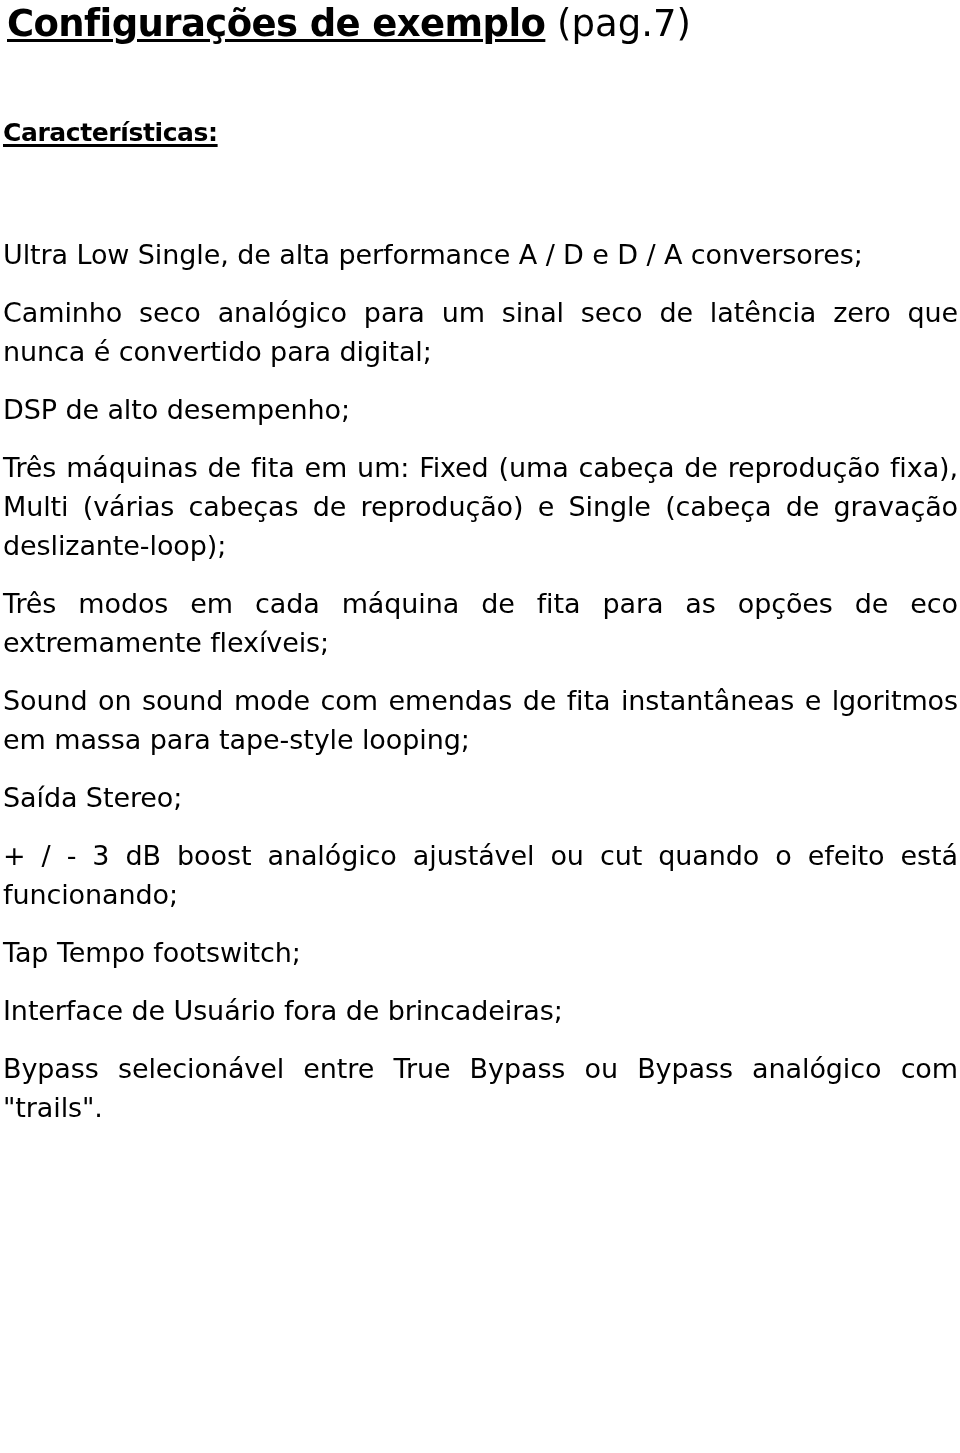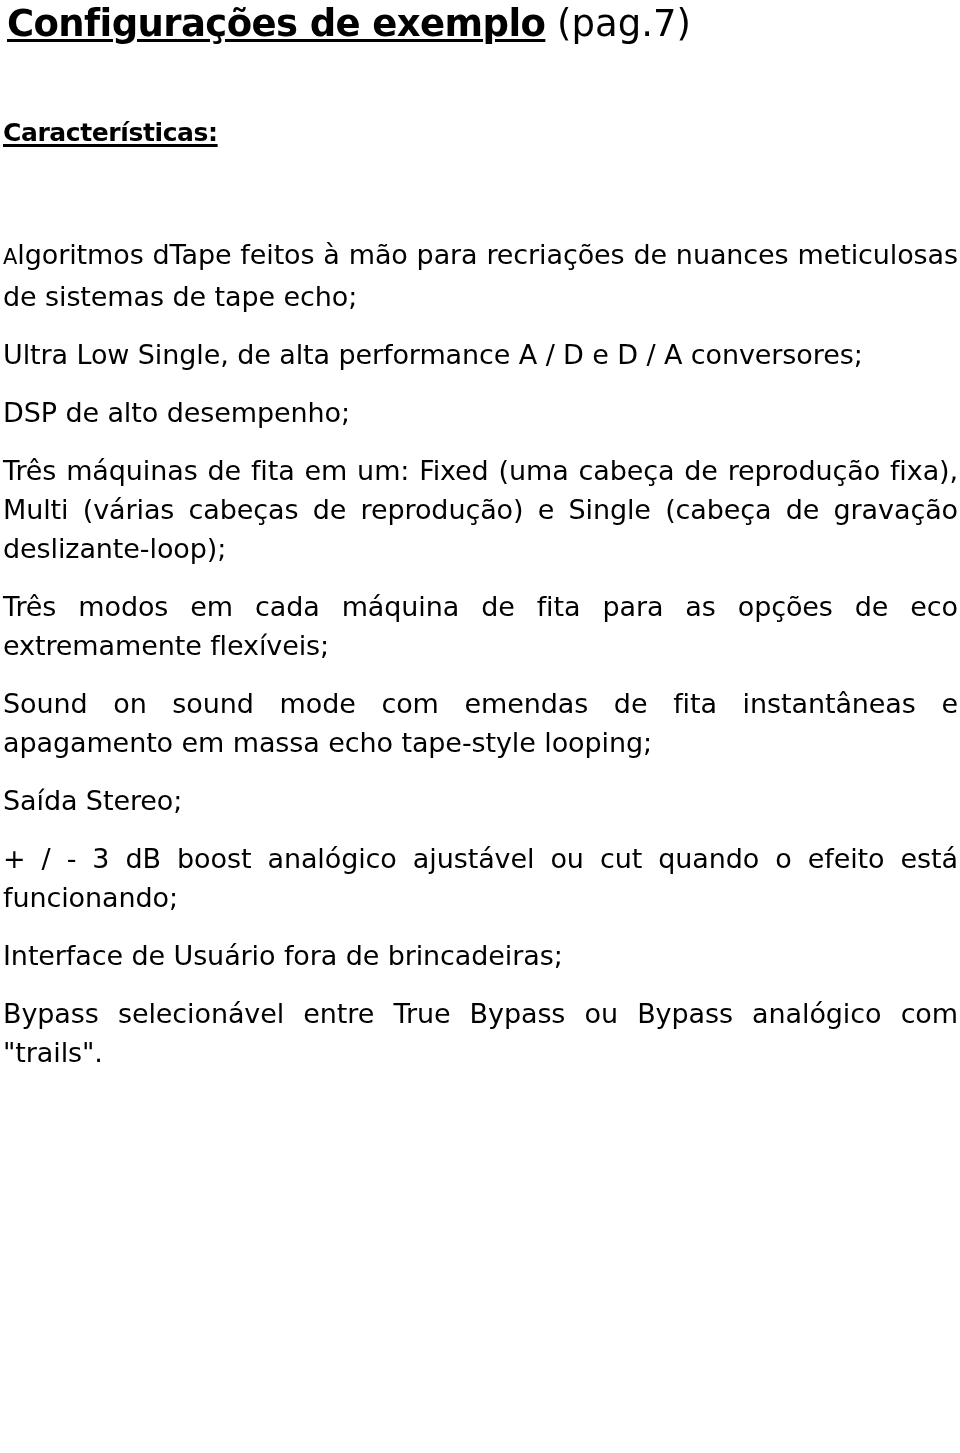--- a/index.html
+++ b/index.html
@@ -106,25 +106,26 @@
 
 <div class="page">
 
   <h1 class="doc-title">
     <span class="title-strong">Configurações de exemplo</span><span class="title-page"> (pag.7)</span>
   </h1>
 
   <h2 class="section-title">Características:</h2>
 
   <div class="features">
-      <p class="feature justify-all"><span class="small-cap">A</span><span>lgoritmos dTape feitos à mão para recriações de nuances meticulosas de sistemas de tape echo;</span></p>
       <p class="feature single"><span>Ultra Low Single, de alta performance A / D e D / A conversores;</span></p>
+      <p class="feature justify-all"><span>Caminho seco analógico para um sinal seco de latência zero que nunca é convertido para digital;</span></p>
       <p class="feature single"><span>DSP de alto desempenho;</span></p>
       <p class="feature justify-all"><span>Três máquinas de fita em um: Fixed (uma cabeça de reprodução fixa), Multi (várias cabeças de reprodução) e Single (cabeça de gravação deslizante-loop);</span></p>
       <p class="feature justify-all"><span>Três modos em cada máquina de fita para as opções de eco extremamente flexíveis;</span></p>
-      <p class="feature justify-all"><span>Sound on sound mode com emendas de fita instantâneas e apagamento em massa echo  tape-style looping;</span></p>
+      <p class="feature justify-all"><span>Sound on sound mode com emendas de fita instantâneas e lgoritmos em massa para  tape-style looping;</span></p>
       <p class="feature single"><span>Saída Stereo;</span></p>
       <p class="feature justify-all"><span>+ / - 3 dB boost analógico ajustável ou cut quando o efeito está funcionando;</span></p>
+      <p class="feature single"><span>Tap Tempo footswitch;</span></p>
       <p class="feature single"><span>Interface de Usuário fora de brincadeiras;</span></p>
       <p class="feature justify-all"><span>Bypass selecionável entre True Bypass ou Bypass analógico com "trails".</span></p>
     </div>
 
 </div>
 
 </body></html>

